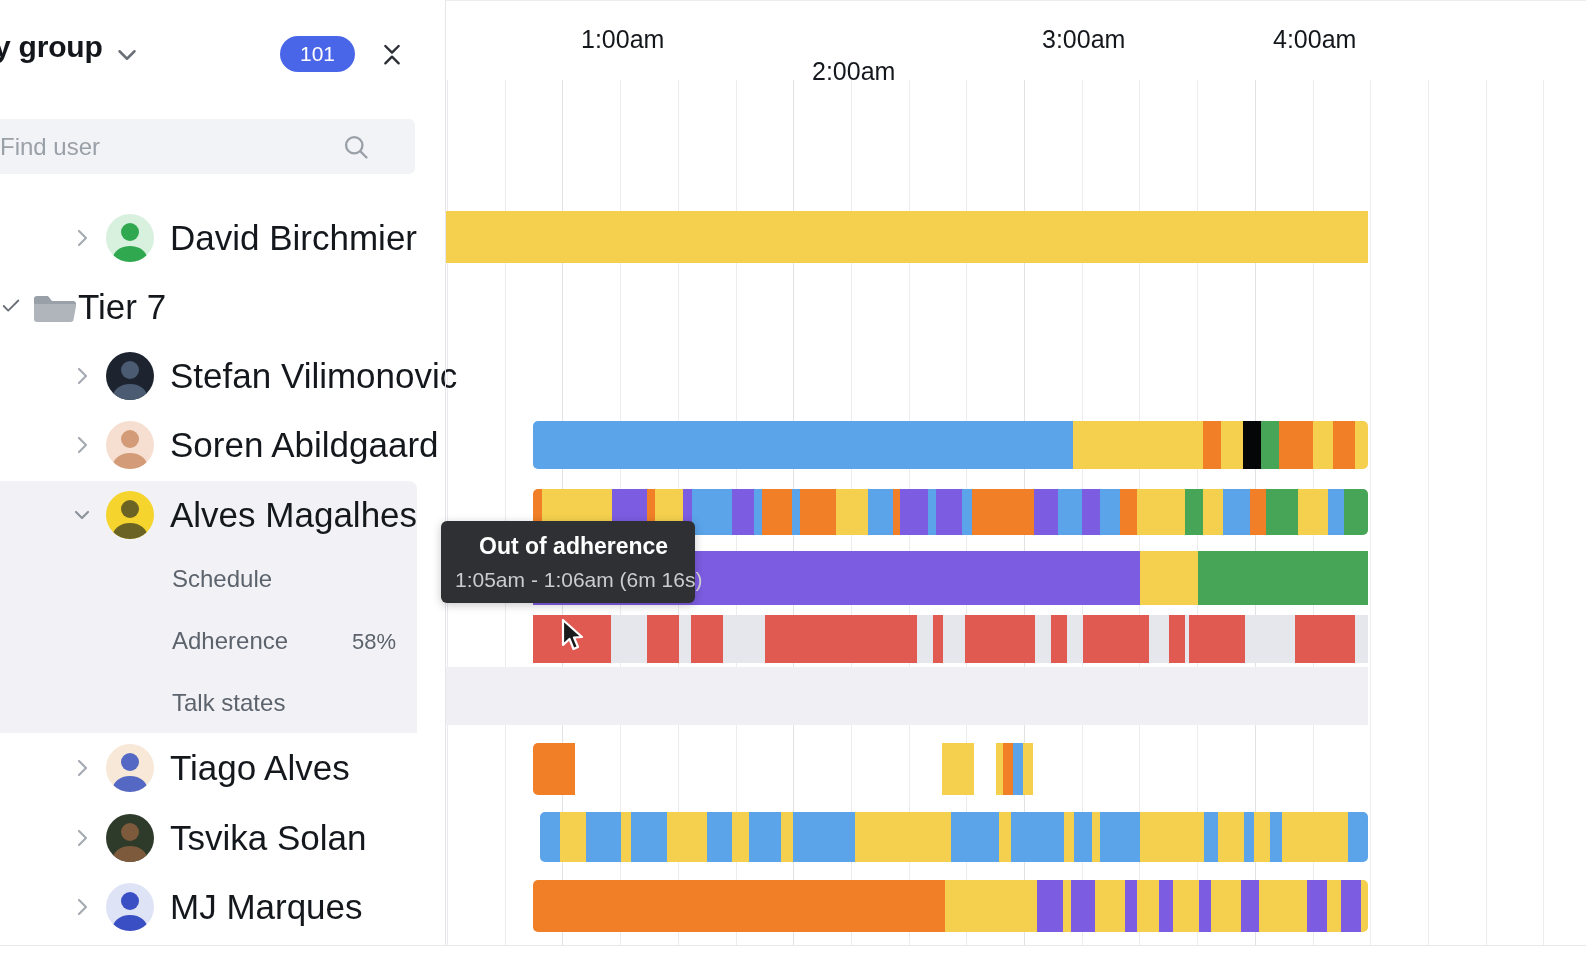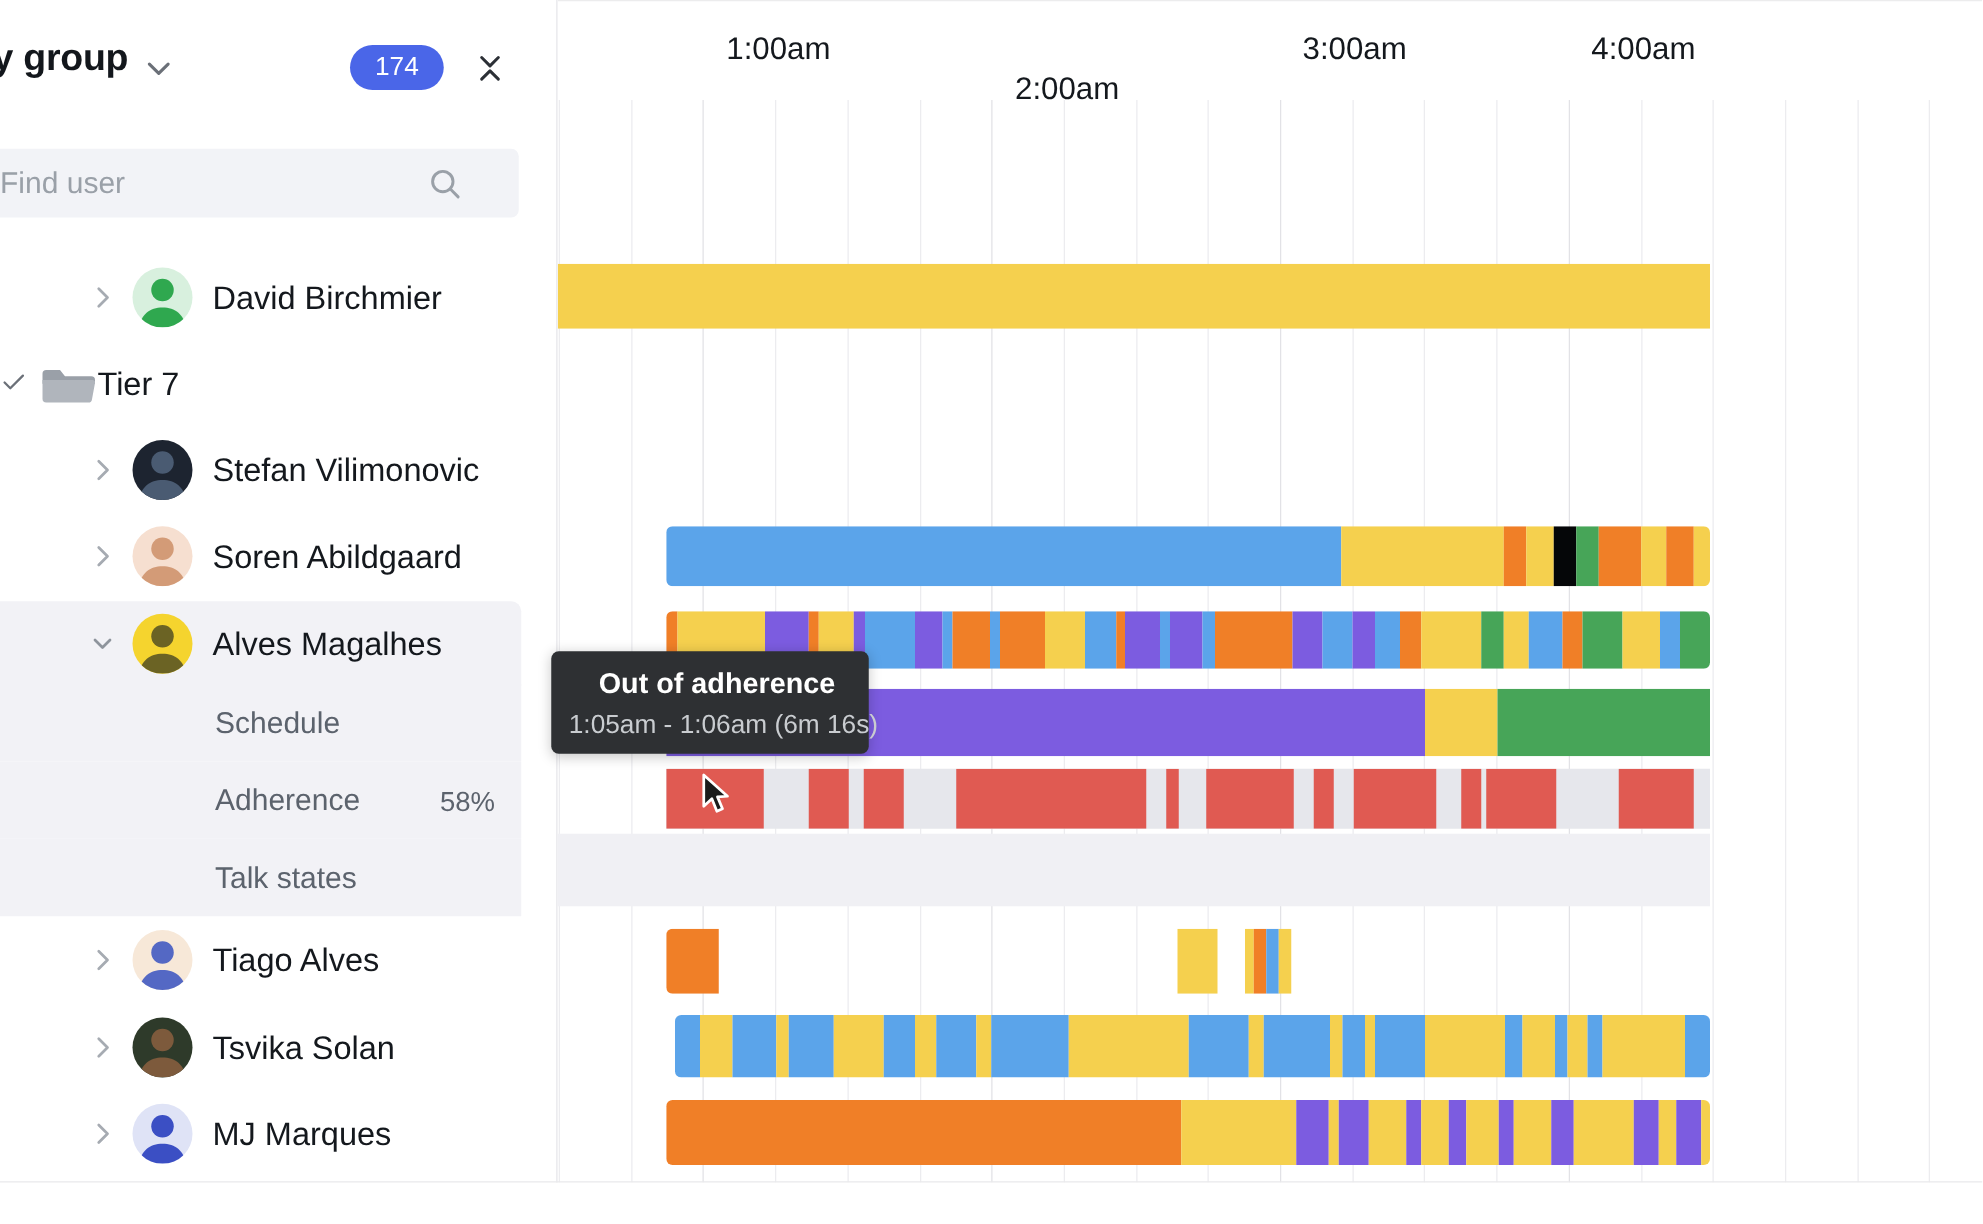--- a/index.html
+++ b/index.html
@@ -59,21 +59,21 @@
   }
   .tree-row.selected { background: #f2f2f6; border-radius: 0 8px 0 0; }
   .row-caret {
     position: absolute; width: 24px; height: 24px;
   }
   .row-avatar {
     position: absolute; width: 48px; height: 48px; border-radius: 50%;
     overflow: hidden;
   }
   .row-label {
-    position: absolute; font-size: 26px; color: #14181d; white-space: nowrap;
+    position: absolute; font-size: 35px; color: #14181d; white-space: nowrap;
   }
   .folder-row .row-label { color: #14181d; }
 
   .sub-row {
     position: absolute; left: 0; width: 417px; height: 62px;
     background: #f2f2f6; cursor: pointer;
   }
   .sub-label {
     position: absolute; left: 172px; font-size: 24px; color: #5c636d; white-space: nowrap;
   }
@@ -140,21 +140,21 @@
 
     <div id="sidebar-header">
       <div id="group-title">y group</div>
 
       <div id="group-chevron">
         <svg width="30" height="30" viewBox="0 0 24 24" fill="none" stroke="#6b7078" stroke-width="2" stroke-linecap="round" stroke-linejoin="round">
             <polyline points="6 9 12 15 18 9"></polyline>
           </svg>
       </div>
 
-      <div id="count-badge">174</div>
+      <div id="count-badge">101</div>
 
       <div id="collapse-toggle">
         <svg width="32" height="38" viewBox="0 0 24 28" fill="none" stroke="#2c3036" stroke-width="1.8" stroke-linecap="round" stroke-linejoin="round">
           <polyline points="7 8 12 13 17 8"></polyline>
           <polyline points="7 21 12 16 17 21"></polyline>
         </svg>
       </div>
     </div>
 
     <div id="search-wrap">

